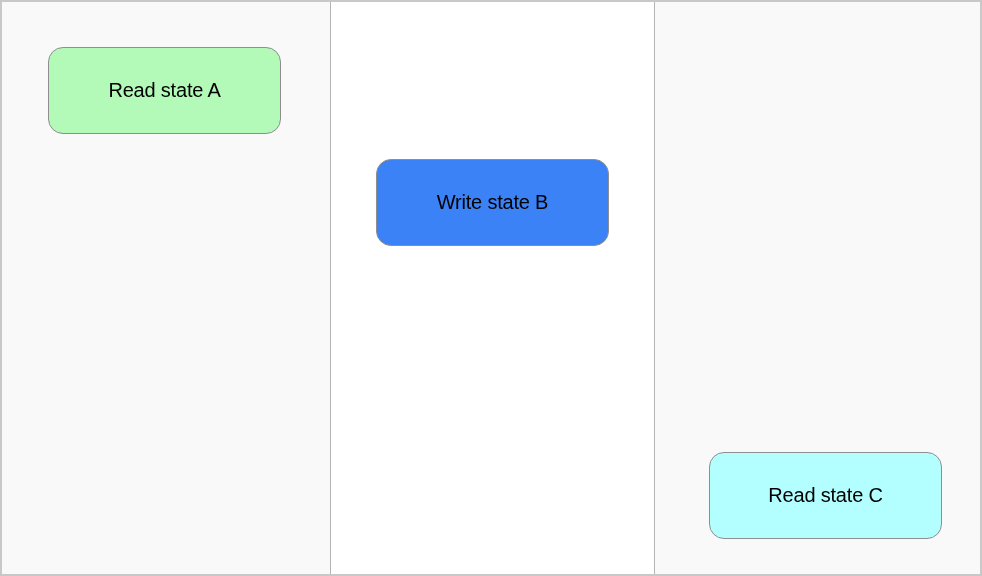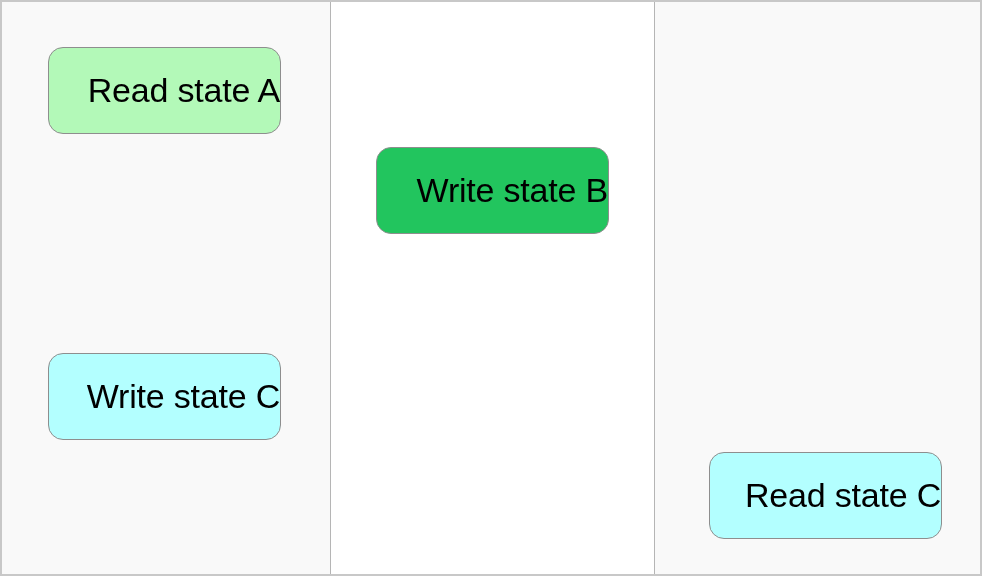--- a/index.html
+++ b/index.html
@@ -43,23 +43,23 @@
   }
   .node {
     position: absolute;
     box-sizing: border-box;
     width: 233px;
     height: 87px;
     border: 1px solid #8e8e8e;
     border-radius: 15px;
     display: flex;
     align-items: center;
-    justify-content: flex-end;
+    justify-content: center;
     color: #000000;
-    font-size: 34px;
+    font-size: 20px;
     line-height: 1;
     letter-spacing: -0.2px;
     white-space: nowrap;
     user-select: none;
   }
   .node-label {
     display: block;
     position: relative;
     top: -1px;
   }
@@ -73,26 +73,23 @@
   <div class="lane plain" style="left:329px; width:323px;"></div>
   <div class="lane shaded" style="left:653px; width:327px;"></div>
 
   <div class="lane-divider" style="left:328px;"></div>
   <div class="lane-divider" style="left:652px;"></div>
 
   <div class="node" style="left:46px; top:45px; background:#b3f9b8;">
     <span class="node-label">Read state A</span>
   </div>
 
-  <div class="node" style="left:374px; top:145px; background:#22c55e;">
+  <div class="node" style="left:374px; top:157px; background:#3b82f6;">
     <span class="node-label">Write state B</span>
   </div>
 
 
-  <div class="node" style="left:46px; top:351px; background:#b3ffff;">
-    <span class="node-label">Write state C</span>
-  </div>
 
   <div class="node" style="left:707px; top:450px; background:#b3ffff;">
     <span class="node-label">Read state C</span>
   </div>
 
 </div>
 
 </body></html>

